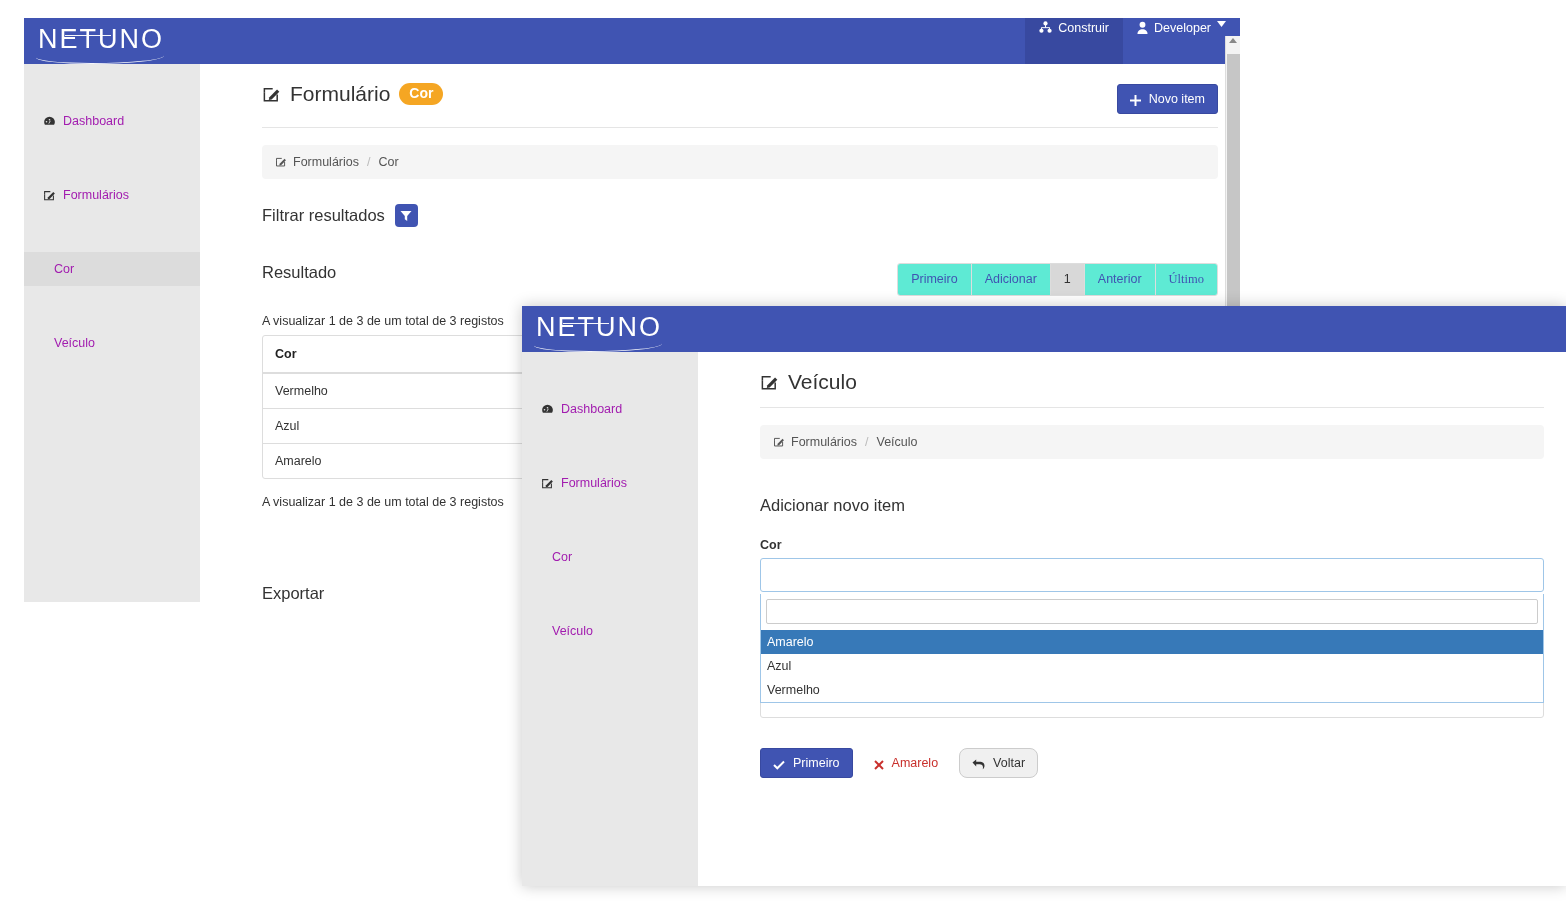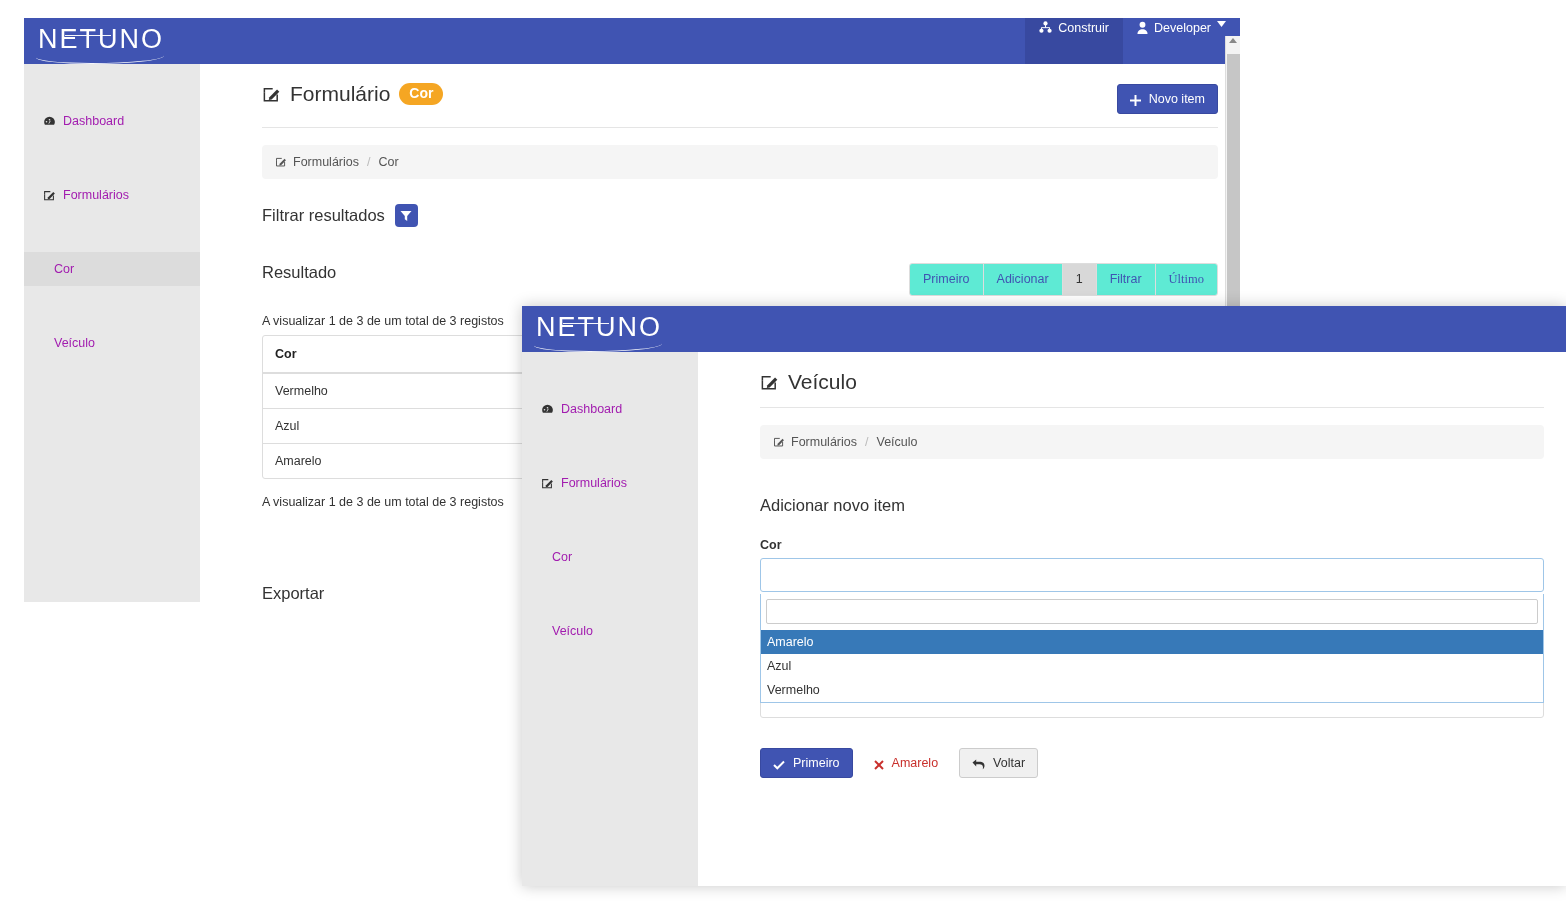--- a/index.html
+++ b/index.html
@@ -82,21 +82,21 @@
     line-height: 1.15;
   }
   .btn {
     font-size: 12.5px; border-radius: 3px; padding: 7px 12px;
     border: 1px solid transparent; cursor: pointer;
     display: inline-flex; align-items: flex-end; gap: 8px;
     font-family: "Liberation Sans", sans-serif;
     white-space: nowrap;
   }
   .btn-primary { background: #4054b2; border-color: #3849a0; color: #fff; }
-  .btn-default { background: #f0f0f0; border-color: #ccc; color: #333; }
+  .btn-default { background: #f0f0f0; border-color: #ccc; color: #333; border-radius: 8px; }
   .btn-link-danger { background: transparent; border-color: transparent; color: #c9302c; }
 
   .breadcrumb {
     margin-top: 17px;
     background: #f5f5f5; border-radius: 4px;
     padding: 10px 13px;
     font-size: 12.5px; color: #555;
     display: flex; align-items: center; gap: 8px;
   }
   .breadcrumb a { color: #555; text-decoration: none; display:inline-flex; align-items:center; gap:6px; }
@@ -294,21 +294,21 @@
         </div>
 
         <div style="display:flex; align-items:flex-start; justify-content:space-between; margin-top:36px;">
           <div class="section-head">
             <span>Resultado</span>
           </div>
           <div class="pager">
             <div class="pager-cell">Primeiro</div>
             <div class="pager-cell">Adicionar</div>
             <div class="pager-cell active">1</div>
-            <div class="pager-cell">Filtrar</div>
+            <div class="pager-cell">Anterior</div>
             <div class="pager-cell">Último</div>
           </div>
         </div>
 
         <div class="muted-count" style="margin-top:18px;">A visualizar 1 de 3 de um total de 3 registos</div>
 
         <div class="grid-wrap">
           <table class="grid">
             <thead>
               <tr>

